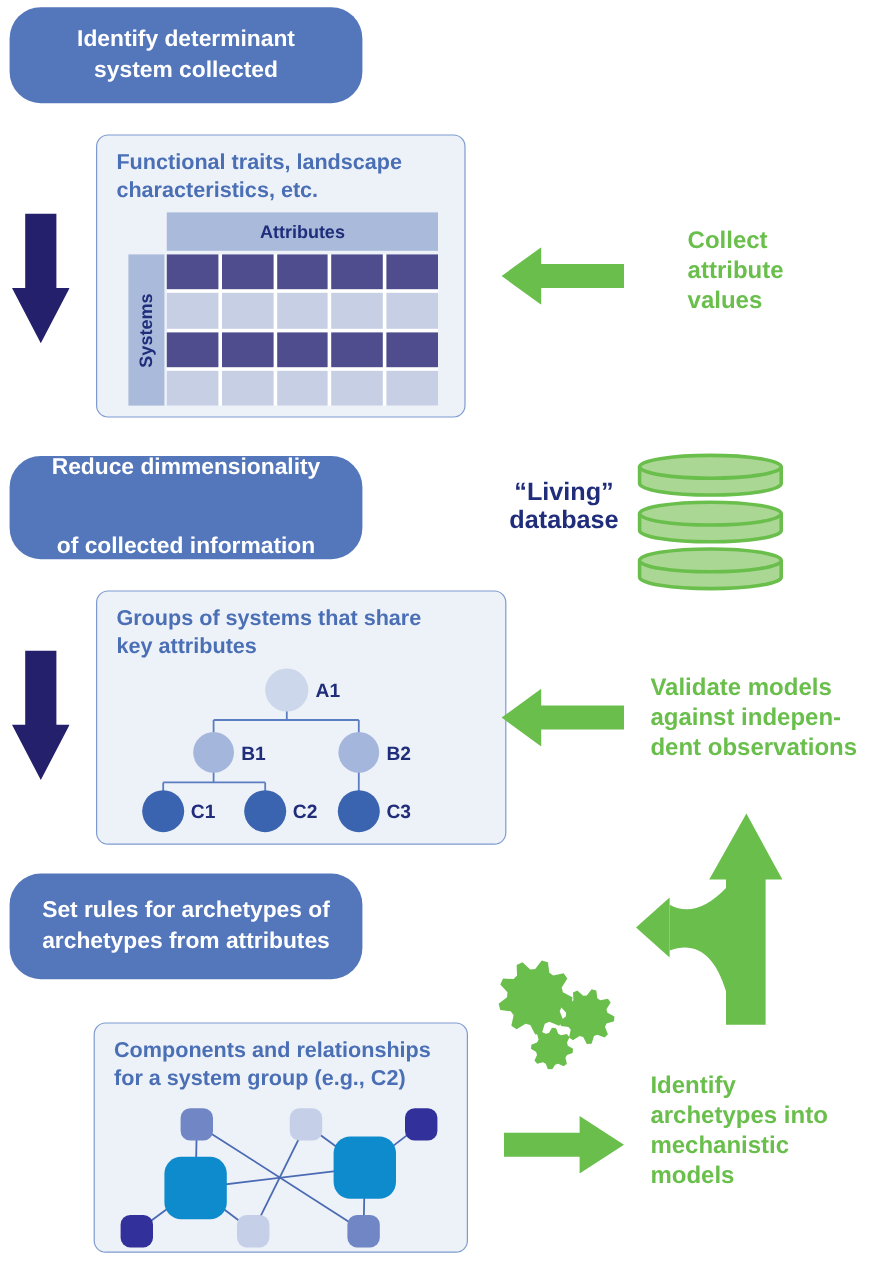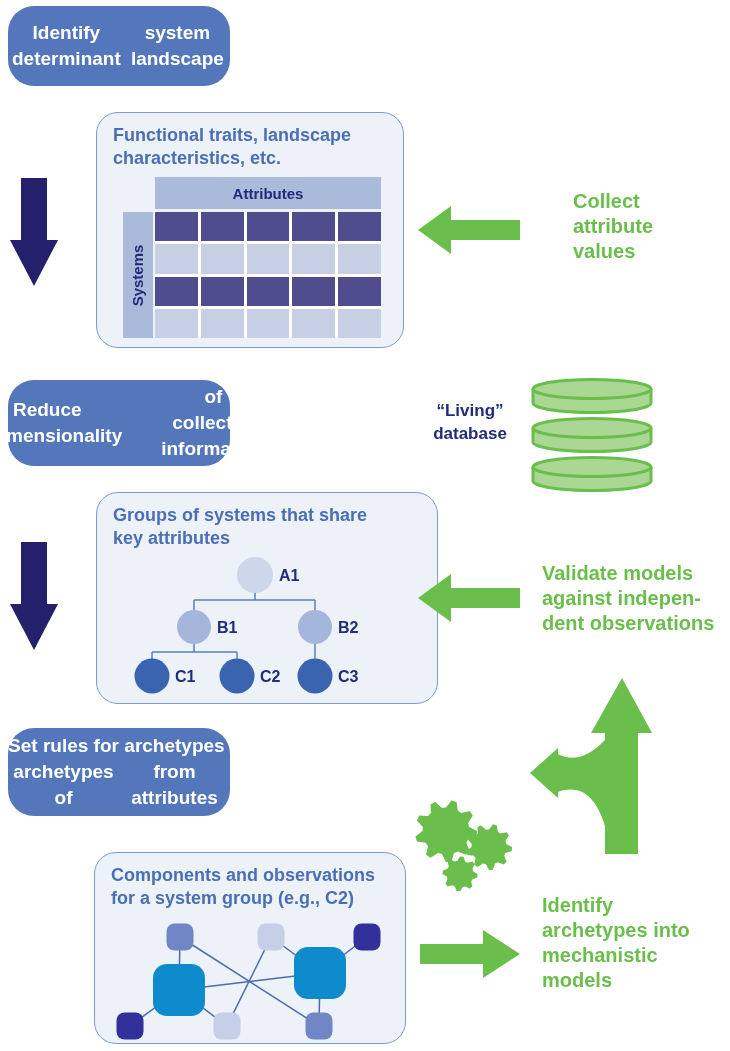--- a/index.html
+++ b/index.html
@@ -1,27 +1,27 @@
 <!DOCTYPE html>
 <html style="--step-box: #5476bb; --panel-bg: #edf1f8; --panel-border: #7e9bd0; --panel-title: #4a6fb5; --navy: #24206b; --label-navy: #1f2d7a; --green: #6abf4c; --db-fill: #abd795; --table-band: #a9bada; --table-row-dark: #4f4d8d; --table-row-light: #c7cfe5; --node-bright: #0e8bcd; --node-medium: #7186c5; --node-light: #c5cfe8; --node-dark: #32309b;"><head>
 <meta charset="utf-8">
 <style>
   * { margin:0; padding:0; box-sizing:border-box; }
   body { background:#ffffff; font-family:"Liberation Sans", sans-serif; }
   .canvas { position:relative; width:730px; height:1051px; background:#ffffff; overflow:hidden; }
 
   
-  .step-box { position:absolute; left:8px; width:222px; background:var(--step-box);
-    border-radius:26px; color:#ffffff; display:flex; flex-direction:row;
+  .step-box { position:absolute; left:8px; width:294px; background:var(--step-box);
+    border-radius:26px; color:#ffffff; display:flex; flex-direction:column;
     justify-content:center; align-items:center; text-align:center;
     font-size:19px; font-weight:600; line-height:1.38; }
 
   
   .panel { position:absolute; background:var(--panel-bg); border:1.5px solid var(--panel-border);
-    border-radius:22px;margin-left:16px; }
+    border-radius:10px; }
   .panel-title { position:absolute; left:16px; top:11px; color:var(--panel-title);
     font-size:18px; font-weight:600; line-height:1.28; white-space:nowrap; }
 
   
   .attr-header { position:absolute; left:58px; top:64px; width:226px; height:32px;
     background:var(--table-band); color:var(--label-navy); font-weight:bold; font-size:15px;
     display:flex; align-items:center; justify-content:center; }
   .sys-band { position:absolute; left:26px; top:99px; width:30px; height:126px;
     background:var(--table-band); color:var(--label-navy); font-weight:bold; font-size:15px;
     display:flex; align-items:center; justify-content:center; }
@@ -29,35 +29,35 @@
   .attr-grid { position:absolute; left:58px; top:99px; width:226px; height:126px;
     display:grid; grid-template-columns:repeat(5,1fr); grid-auto-rows:1fr; gap:3px; background:#ffffff; }
   .attr-grid .cell-dark { background:var(--table-row-dark); }
   .attr-grid .cell-light { background:var(--table-row-light); }
 
   
   .green-note { position:absolute; color:var(--green); font-size:20px; font-weight:bold; line-height:25px; }
 
   
   .living-label { position:absolute; left:418px; top:399px; width:104px; text-align:center;
-    color:var(--label-navy); font-size:17px; font-weight:bold; line-height:23px; }
+    color:var(--label-navy); font-size:21px; font-weight:bold; line-height:23px; }
 
   svg { position:absolute; display:block; }
   .fill-green { fill:var(--green); }
   .fill-navy { fill:var(--navy); }
   text.tree-label { font-size:16px; font-weight:bold; fill:var(--label-navy); }
 </style>
 </head>
 <body>
 
 <div class="canvas">
 
   <div class="step-box" style="top:6px; height:80px;">
     <span>Identify determinant</span>
-    <span>system landscape</span>
+    <span>system collected</span>
   </div>
 
   <svg style="left:10px; top:178px;" width="48" height="110" viewBox="0 0 48 110">
     <polygon class="fill-navy" points="11,0 37,0 37,62 48,62 24,108 0,62 11,62"></polygon>
   </svg>
 
   <div class="panel" style="left:80px; top:112px; width:308px; height:236px;">
     <div class="panel-title">
       <div>Functional traits, landscape</div>
       <div>characteristics, etc.</div>
@@ -172,21 +172,21 @@
   </svg>
 
   <svg style="left:413px; top:797px;" width="112" height="94" viewBox="0 0 112 94">
     <polygon class="fill-green" points="64.0,34.0 63.5,39.4 55.1,42.0 53.4,45.8 56.7,53.9 52.9,57.7 44.8,54.4 41.0,56.1 38.4,64.5 33.0,65.0 28.9,57.1 25.0,56.1 17.5,60.8 13.1,57.7 15.0,49.1 12.6,45.8 3.9,44.6 2.5,39.4 9.5,34.0 9.9,29.9 3.9,23.4 6.2,18.5 15.0,18.9 17.9,16.0 17.5,7.2 22.4,4.9 28.9,10.9 33.0,10.5 38.4,3.5 43.6,4.9 44.8,13.6 48.1,16.0 56.7,14.1 59.8,18.5 55.1,26.0 56.1,29.9"></polygon>
     <polygon class="fill-green" points="99.0,50.0 98.7,54.0 92.4,56.0 91.2,58.8 93.6,64.8 90.8,67.6 84.8,65.2 82.0,66.4 80.0,72.7 76.0,73.0 73.0,67.2 70.0,66.4 64.5,69.9 61.2,67.6 62.6,61.2 60.8,58.8 54.4,57.9 53.3,54.0 58.5,50.0 58.8,47.0 54.4,42.1 56.1,38.5 62.6,38.8 64.8,36.6 64.5,30.1 68.1,28.4 73.0,32.8 76.0,32.5 80.0,27.3 83.9,28.4 84.8,34.8 87.2,36.6 93.6,35.2 95.9,38.5 92.4,44.0 93.2,47.0"></polygon>
     <polygon class="fill-green" points="64.5,77.0 64.2,80.4 59.5,82.2 58.2,84.5 59.4,89.4 56.7,91.6 52.2,89.5 49.6,90.2 47.0,94.5 43.6,94.2 41.8,89.5 39.5,88.2 34.6,89.4 32.4,86.7 34.5,82.2 33.8,79.6 29.5,77.0 29.8,73.6 34.5,71.8 35.8,69.5 34.6,64.6 37.3,62.4 41.8,64.5 44.4,63.8 47.0,59.5 50.4,59.8 52.2,64.5 54.5,65.8 59.4,64.6 61.6,67.3 59.5,71.8 60.2,74.4"></polygon>
   </svg>
 
   <div class="panel" style="left:78px; top:852px; width:312px; height:192px;">
     <div class="panel-title">
-      <div>Components and observations</div>
+      <div>Components and relationships</div>
       <div>for a system group (e.g., C2)</div>
     </div>
     <svg style="left:0; top:0;" width="312" height="192" viewBox="0 0 312 192">
       <g stroke="#4a6ab4" stroke-width="1.5">
         <line x1="85" y1="84" x2="84" y2="137"></line>
         <line x1="85" y1="84" x2="224" y2="173"></line>
         <line x1="176" y1="84" x2="132" y2="173"></line>
         <line x1="176" y1="84" x2="225" y2="120"></line>
         <line x1="272" y1="84" x2="225" y2="120"></line>
         <line x1="84" y1="137" x2="225" y2="120"></line>

